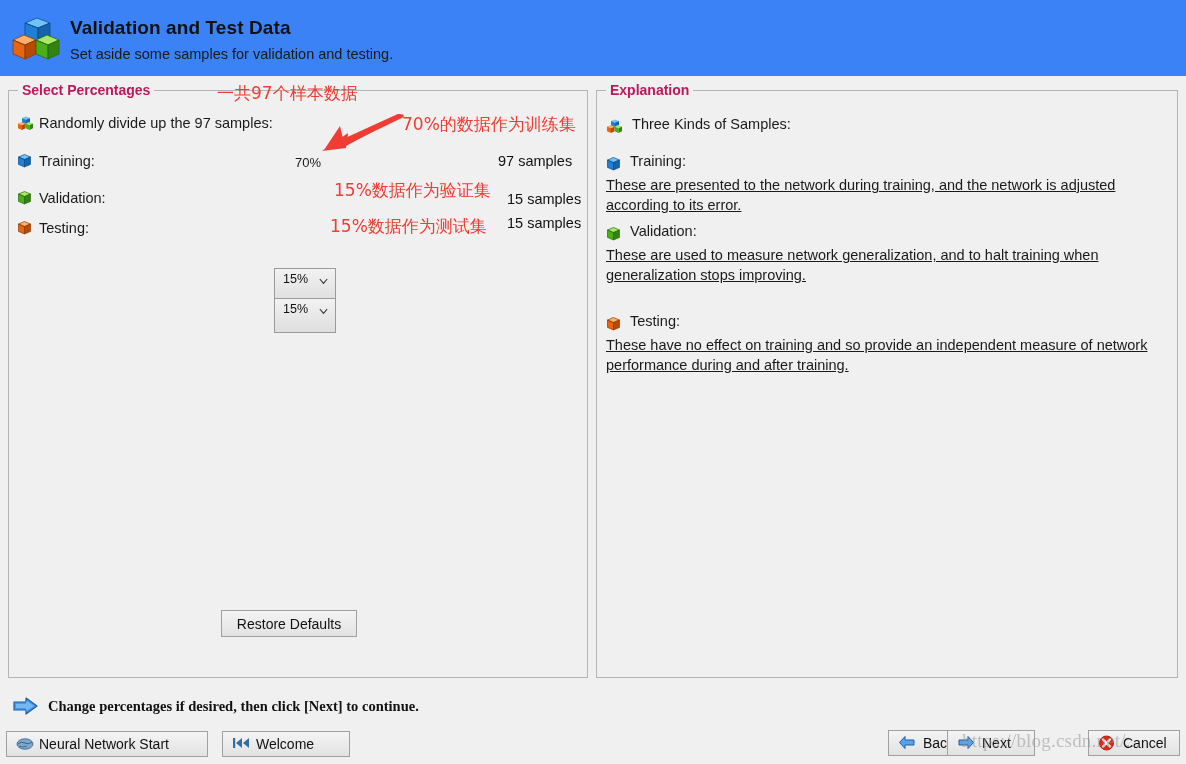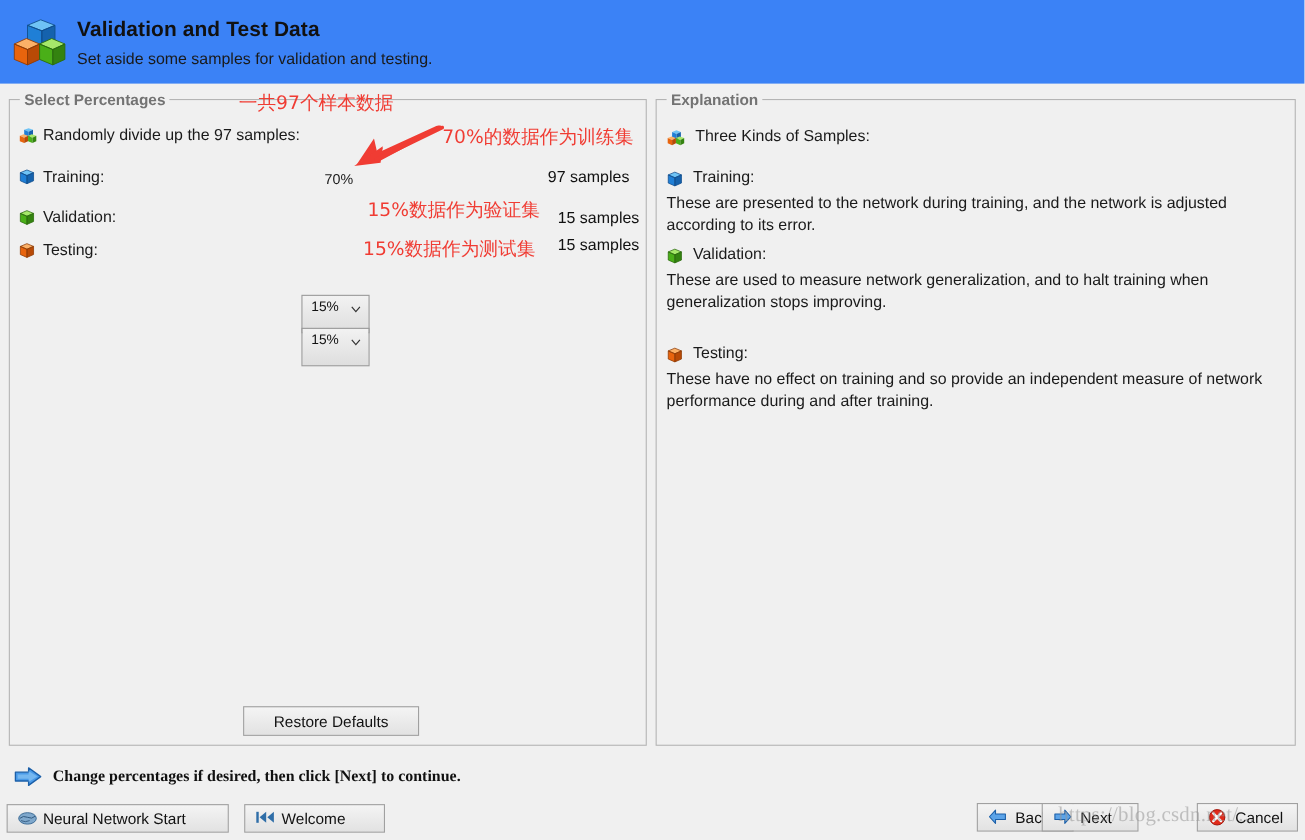--- a/index.html
+++ b/index.html
@@ -44,21 +44,21 @@
     background: #f0f0f0;
     box-sizing: border-box;
   }
   #group-left  { left: 8px;   top: 90px; width: 580px; height: 588px; }
   #group-right { left: 596px; top: 90px; width: 582px; height: 588px; }
   .group-legend {
     position: absolute; top: -9px; left: 9px;
     background: #f0f0f0;
     padding: 0 4px;
     font-size: 14px; font-weight: bold;
-    color: #737373;
+    color: #be185d;
     white-space: nowrap;
   }
 
   
   .cube { display: inline-block; vertical-align: -3px; }
 
   
   .row {
     position: absolute;
     left: 8px;
@@ -101,42 +101,42 @@
   .combo .chev {
     position: absolute; right: 7px; top: 6px;
     width: 9px; height: 9px;
   }
   #combo-validation { left: 265px; top: 177px; }
   #combo-testing    { left: 265px; top: 207px; }
 
   
   #btn-restore {
     position: absolute;
-    left: 221px; top: 642px;
-    width: 160px; height: 27px;
+    left: 221px; top: 610px;
+    width: 136px; height: 27px;
     border: 1px solid #a0a0a0;
     background: linear-gradient(#f4f4f4, #e2e2e2);
     font-family: inherit;
     font-size: 14px; color: #111;
     box-sizing: border-box;
     cursor: pointer;
     padding: 0;
   }
 
   
   .expl {
     position: absolute;
     left: 9px;
     font-size: 14.5px;
     line-height: 20px;
     color: #1a1a1a;
   }
   .expl-head { white-space: nowrap; font-size: 14.5px; }
   .expl-head .icn { vertical-align: -3px; margin-right: 5px; }
-  .expl-body { width: 560px; }
+  .expl-body { width: 560px; text-decoration: underline; }
 
   #e-three { top: 23px; }
   #e-train-h { top: 60px; }
   #e-train-b { top: 84px; }
   #e-val-h { top: 130px; }
   #e-val-b { top: 154px; }
   #e-test-h { top: 220px; }
   #e-test-b { top: 244px; }
 
   

